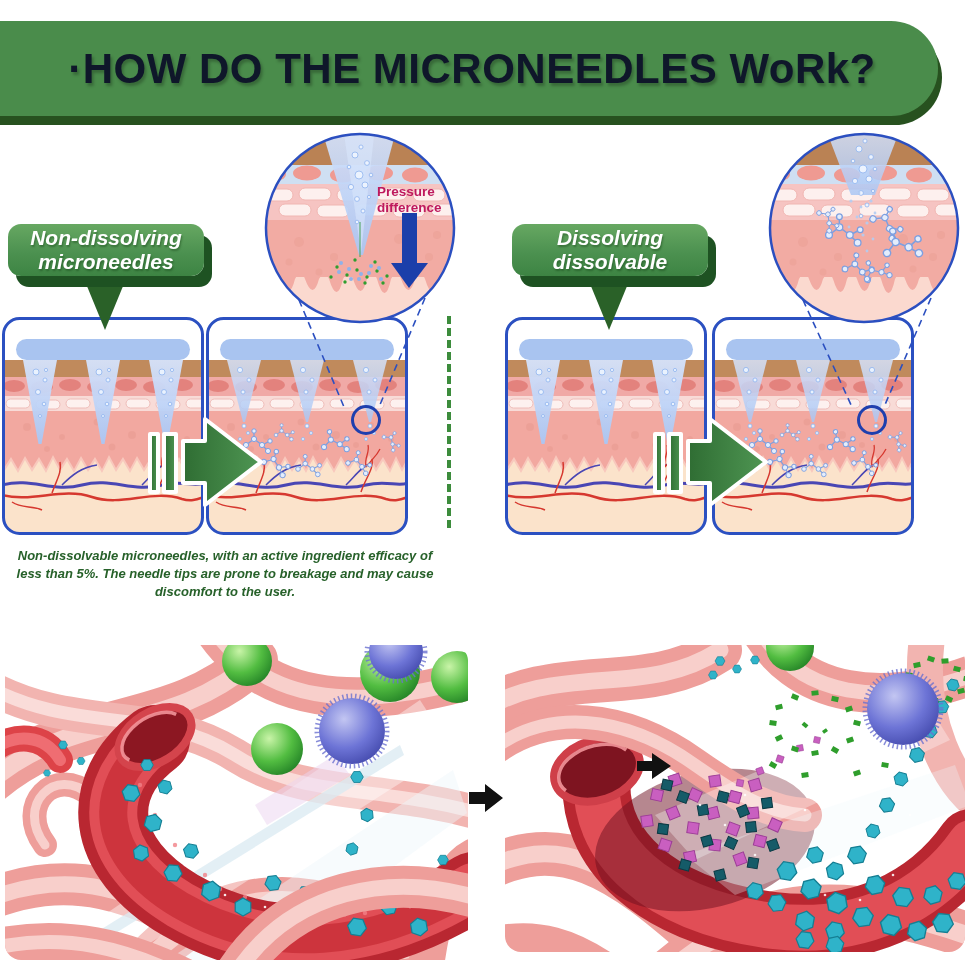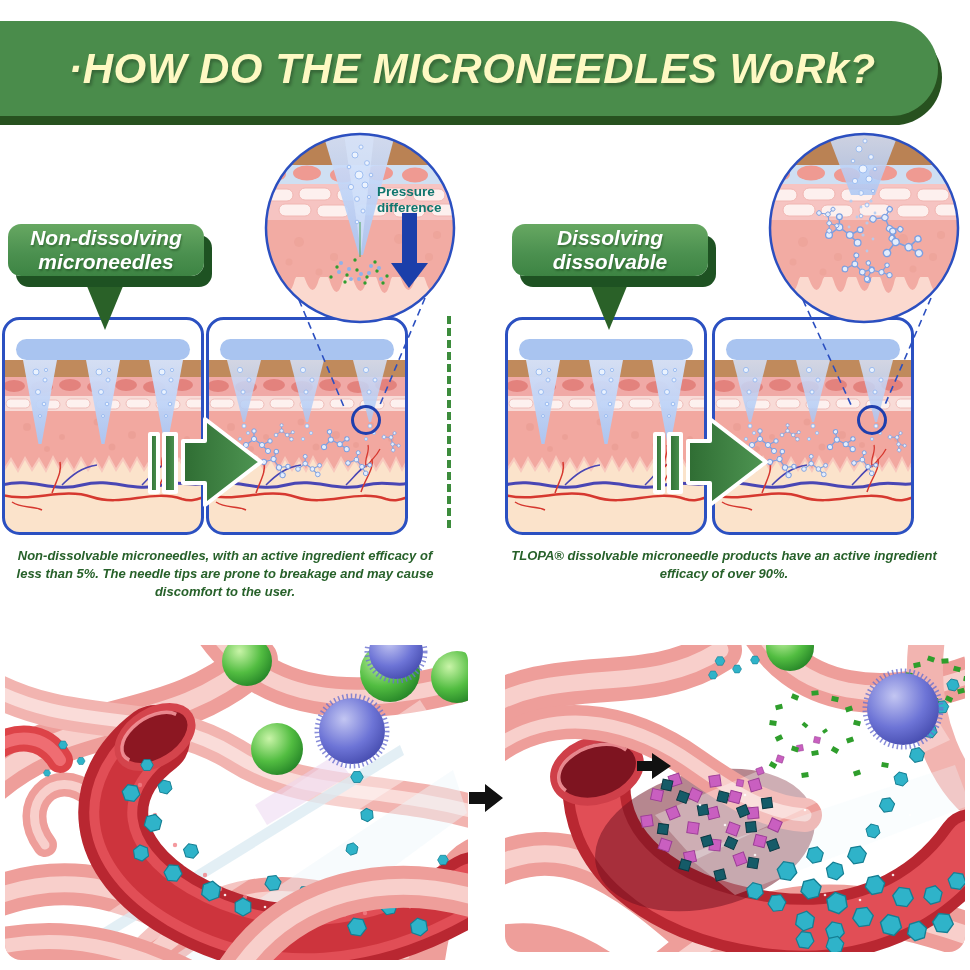--- a/index.html
+++ b/index.html
@@ -4,36 +4,36 @@
 <style>
   html,body{margin:0;padding:0;background:#fff;}
   .stage{position:relative;width:970px;height:970px;background:#fff;overflow:hidden;
          font-family:"Liberation Sans",sans-serif;}
   .abs{position:absolute;}
   
   .banner-shadow{left:0;top:30px;width:942px;height:95px;background:#27511f;
                  border-radius:0 48px 48px 0;z-index:1;}
   .banner{left:0;top:21px;width:938px;height:95px;background:#4a8c4b;
           border-radius:0 47px 47px 0;z-index:2;display:flex;align-items:center;}
-  .banner-title{width:100%;text-align:center;color:#fef9c3;font-size:42px;font-weight:bold;
-                font-style:italic;letter-spacing:.5px;white-space:nowrap;padding-left:6px;
+  .banner-title{width:100%;text-align:center;color:#0f172a;font-size:42px;font-weight:bold;
+                letter-spacing:.5px;white-space:nowrap;padding-left:6px;
                 text-shadow:2px 3px 3px rgba(0,0,0,.25);}
   
   .bubble{width:196px;height:52px;border-radius:13px;z-index:8;
           background:linear-gradient(180deg,#67a862 0%,#4c9150 55%,#3d8443 100%);
           box-shadow:8px 11px 0 #1e5222;display:flex;align-items:center;justify-content:center;}
   .bubble-label{color:#fff;font-size:21px;font-weight:bold;font-style:italic;line-height:1.12;
                 text-align:center;text-shadow:1px 2px 2px rgba(15,55,15,.4);}
   .pointer{width:46px;height:56px;background:#2a6128;z-index:7;
            clip-path:polygon(0 0,100% 0,50% 100%);}
   
   svg.block{position:absolute;display:block;}
   .divider{left:447px;top:316px;width:0;height:212px;border-left:4px dashed #3c8c3c;z-index:3;}
   
-  .pressure{left:377px;top:184px;width:80px;color:#0f766e;font-size:13.5px;font-weight:bold;
+  .pressure{left:377px;top:184px;width:80px;color:#be185d;font-size:13.5px;font-weight:bold;
             line-height:1.22;z-index:9;}
   .caption{color:#27612a;font-size:13px;font-weight:bold;font-style:italic;line-height:1.38;
            text-align:center;z-index:4;}
   .caption.left{left:8px;top:547px;width:434px;}
   .caption.right{left:498px;top:547px;width:452px;}
   
   .photo{border-radius:16px;overflow:hidden;z-index:2;}
   .photo-left{left:5px;top:645px;width:463px;height:315px;}
   .photo-right{left:505px;top:645px;width:460px;height:307px;}
 </style>
@@ -371,21 +371,20 @@
     <g stroke="#fff" stroke-width="4" stroke-linejoin="round" fill="url(#arrowGrad)">
       <rect x="3" y="25" width="8" height="58"></rect>
       <rect x="17" y="25" width="12" height="58"></rect>
       <path d="M36,32 H58 V10 L114,53 L58,96 V74 H36 Z"></path>
     </g>
   </svg>
 
   <div class="abs divider"></div>
 
   <div class="abs caption left">Non-dissolvable microneedles, with an active ingredient efficacy of less than 5%. The needle tips are prone to breakage and may cause discomfort to the user.</div>
-  <div class="abs caption right">TLOPA® dissolvable microneedle products have an active ingredient efficacy of over 90%.</div>
 
   <div class="abs photo photo-left">
   <svg width="463" height="315" viewBox="0 0 463 315">
     <rect width="463" height="315" fill="#fff"></rect>
     <g fill="none" stroke-linecap="round">
       <path d="M-30,150 C60,60 160,95 250,15" stroke="#ee9e9a" stroke-width="46"></path>
       <path d="M-30,150 C60,60 160,95 250,15" stroke="#f8cfcb" stroke-width="18"></path>
       <path d="M-20,40 C70,90 150,60 230,110 C300,155 380,140 480,170" stroke="#f2b4b0" stroke-width="34"></path>
       <path d="M-20,40 C70,90 150,60 230,110 C300,155 380,140 480,170" stroke="#fadcd9" stroke-width="13"></path>
       <path d="M200,-30 C250,60 350,70 480,30" stroke="#ee9e9a" stroke-width="40"></path>

